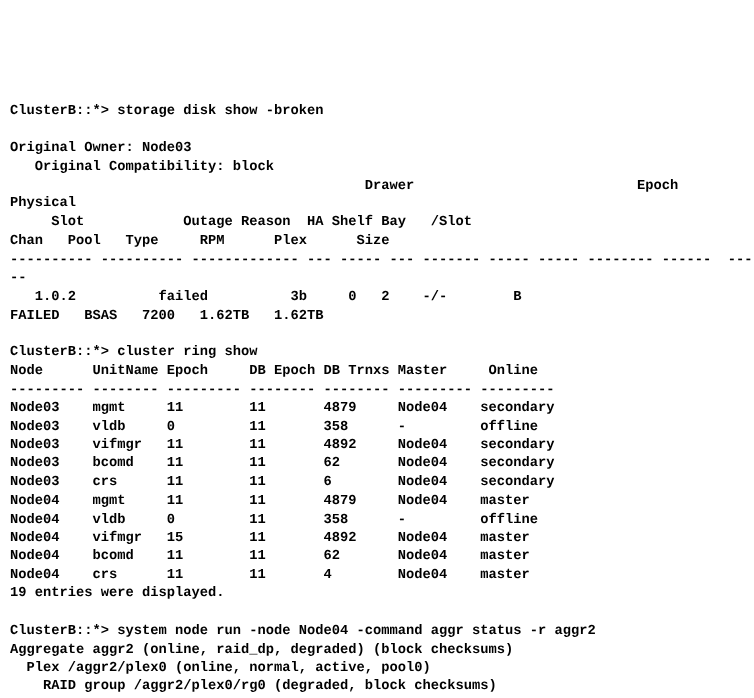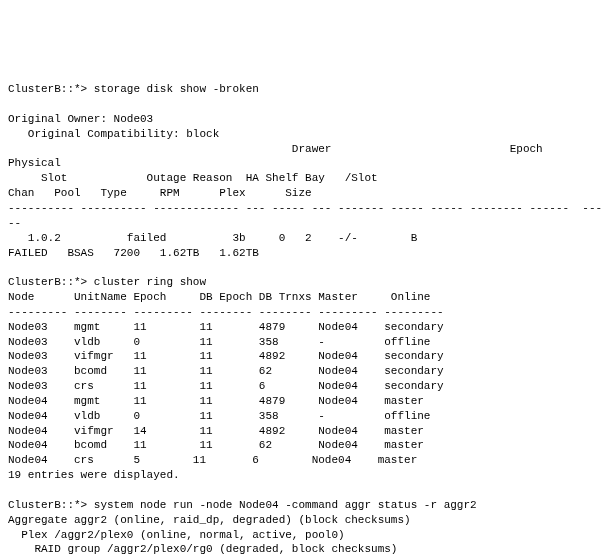--- a/index.html
+++ b/index.html
@@ -5,21 +5,21 @@
   body {
     font-family: "Courier New", Courier, monospace;
     font-size: 11px;
     white-space: pre;
     margin: 8px;
     color: #000;
     background: #fff;
     line-height: 1.35;
     width: 603px;
   }
-  .line { white-space: pre; }
+  .line { white-space: pre; font-weight: bold; }
 </style>
 </head>
 <body>
 
 
 
 <div>
 <span class="line">ClusterB::*&gt; storage disk show -broken</span>
 
 <span class="line">Original Owner: Node03</span>
@@ -36,23 +36,23 @@
 <span class="line">ClusterB::*&gt; cluster ring show</span>
 <span class="line">Node      UnitName Epoch     DB Epoch DB Trnxs Master     Online</span>
 <span class="line">--------- -------- --------- -------- -------- --------- ---------</span>
 <span class="line">Node03    mgmt     11        11       4879     Node04    secondary</span>
 <span class="line">Node03    vldb     0         11       358      -         offline</span>
 <span class="line">Node03    vifmgr   11        11       4892     Node04    secondary</span>
 <span class="line">Node03    bcomd    11        11       62       Node04    secondary</span>
 <span class="line">Node03    crs      11        11       6        Node04    secondary</span>
 <span class="line">Node04    mgmt     11        11       4879     Node04    master</span>
 <span class="line">Node04    vldb     0         11       358      -         offline</span>
-<span class="line">Node04    vifmgr   14        11       4892     Node04    master</span>
+<span class="line">Node04    vifmgr   15        11       4892     Node04    master</span>
 <span class="line">Node04    bcomd    11        11       62       Node04    master</span>
-<span class="line">Node04    crs      5        11       6        Node04    master</span>
+<span class="line">Node04    crs      11        11       4        Node04    master</span>
 <span class="line">19 entries were displayed.</span>
 
 <span class="line">ClusterB::*&gt; system node run -node Node04 -command aggr status -r aggr2</span>
 <span class="line">Aggregate aggr2 (online, raid_dp, degraded) (block checksums)</span>
 <span class="line">  Plex /aggr2/plex0 (online, normal, active, pool0)</span>
 <span class="line">    RAID group /aggr2/plex0/rg0 (degraded, block checksums)</span>
 
 
 
 

